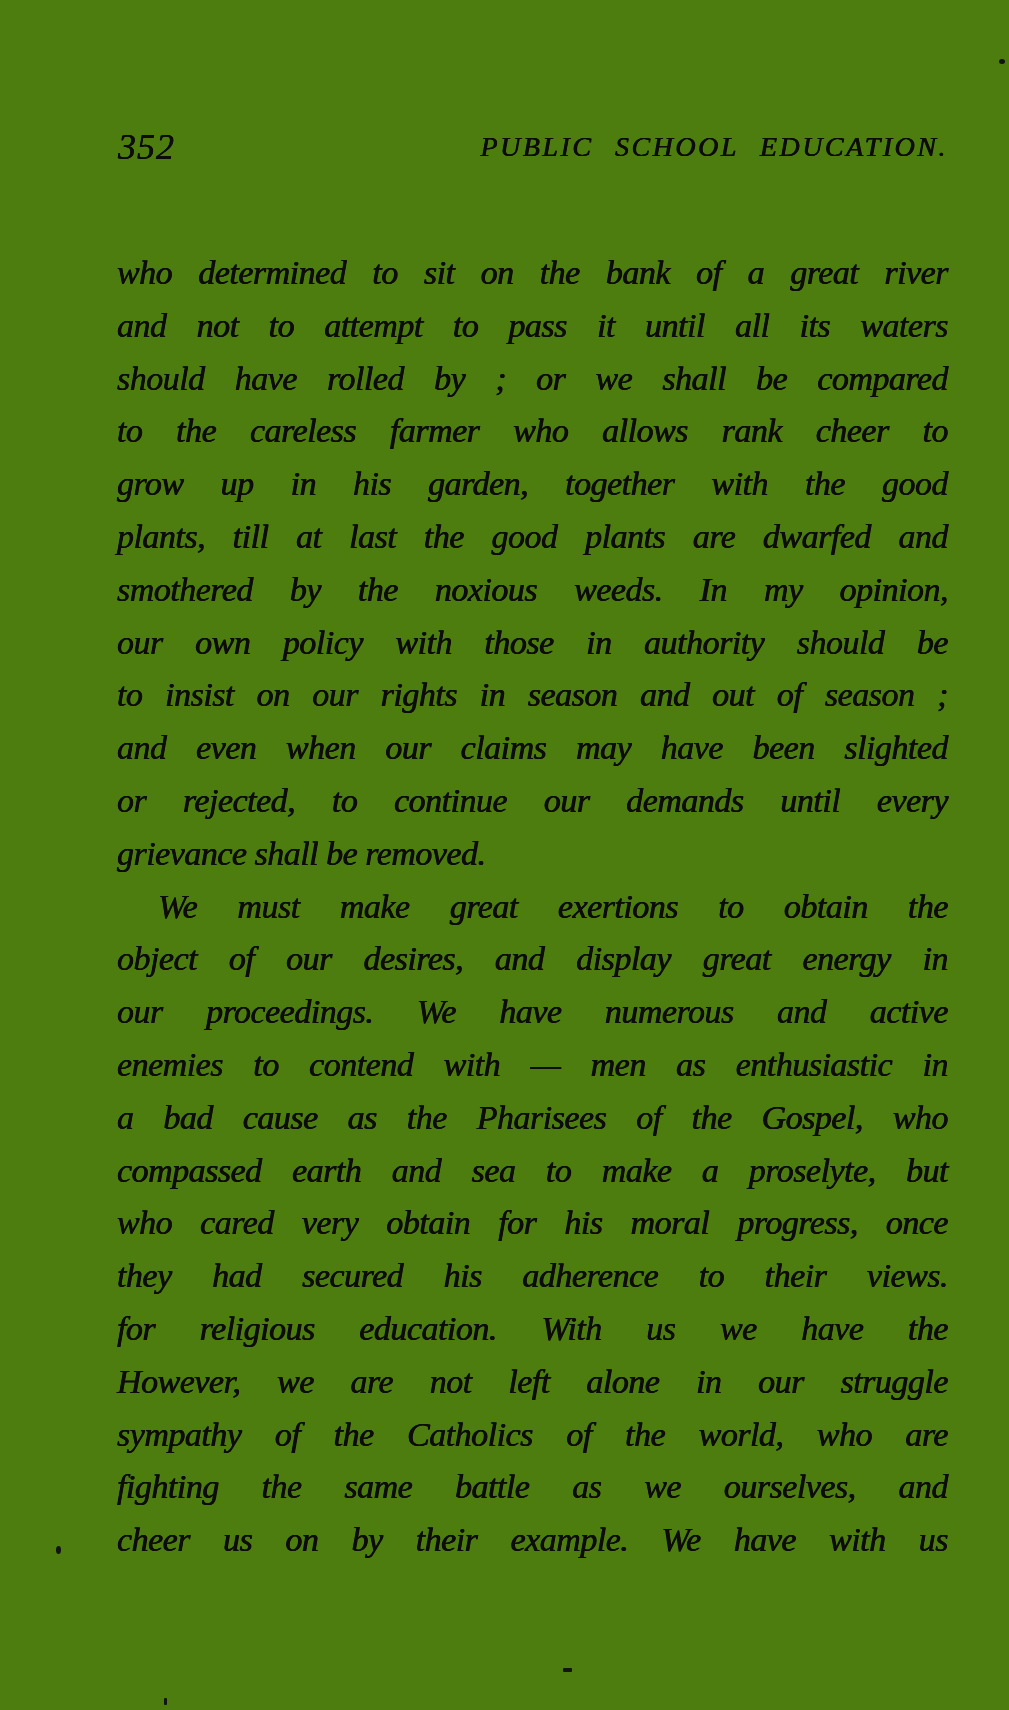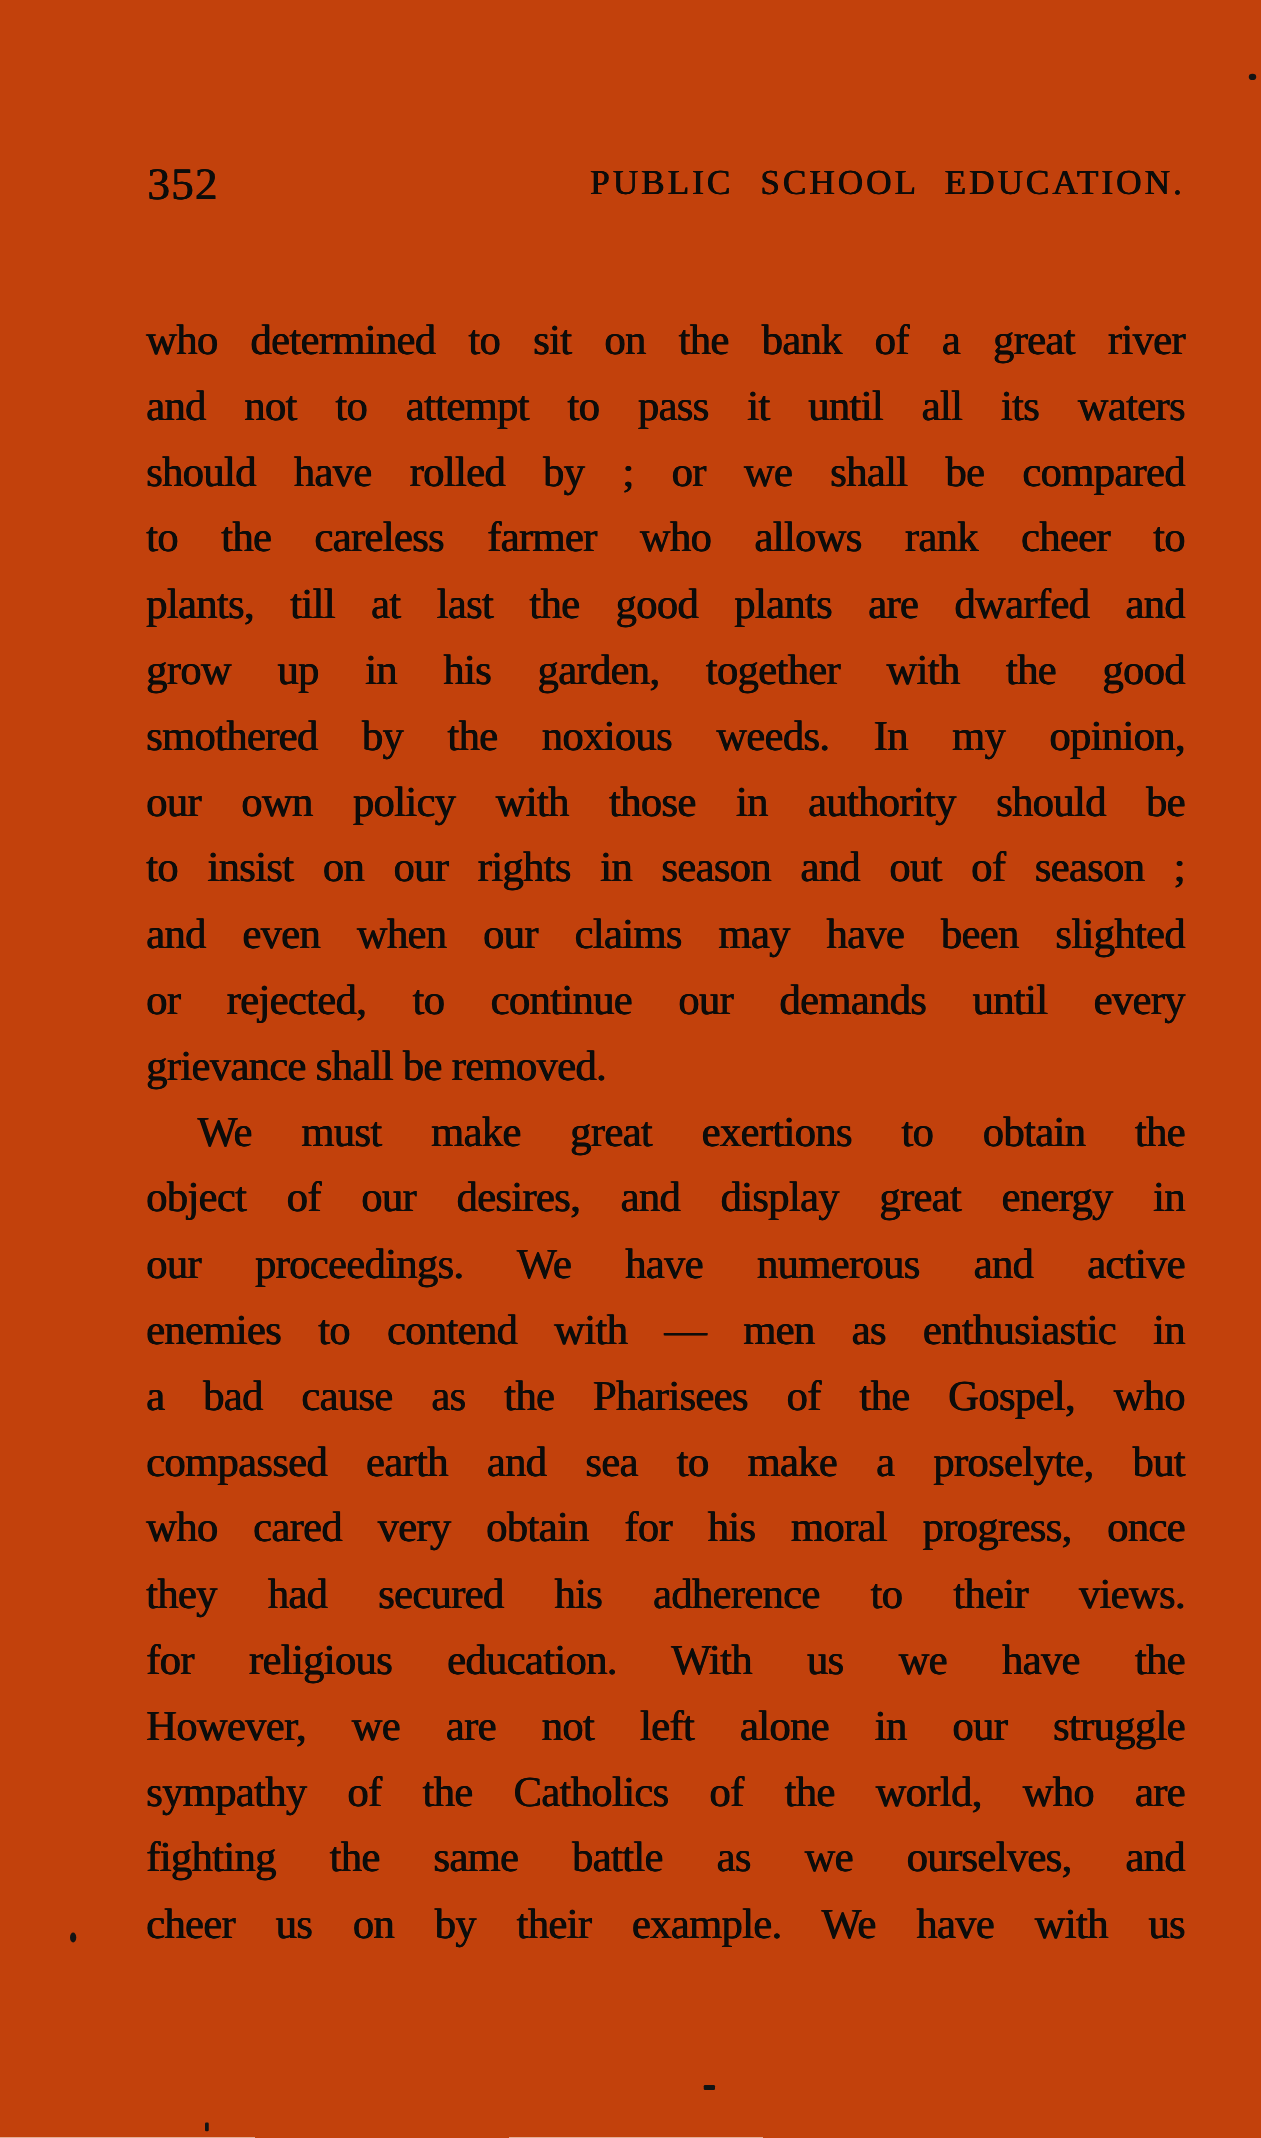--- a/index.html
+++ b/index.html
@@ -63,33 +63,33 @@
     padding-left: 41px;
   }
   .speck {
     position: absolute;
     background: #131313;
   }
 </style>
 </head>
 <body>
 
-<div class="page" style="background: #c2410c; color: rgb(13, 12, 10);">
+<div class="page" style="background: #4d7c0f; color: rgb(13, 12, 10); font-style: italic;">
 
   <div class="folio ink">352</div>
 
   <div class="running-head ink">PUBLIC SCHOOL EDUCATION.</div>
 
   <div class="body-text ink">
       <div class="line">who determined to sit on the bank of a great river</div>
       <div class="line">and not to attempt to pass it until all its waters</div>
       <div class="line">should have rolled by ; or we shall be compared</div>
       <div class="line">to the careless farmer who allows rank cheer to</div>
+      <div class="line">grow up in his garden, together with the good</div>
       <div class="line">plants, till at last the good plants are dwarfed and</div>
-      <div class="line">grow up in his garden, together with the good</div>
       <div class="line">smothered by the noxious weeds. In my opinion,</div>
       <div class="line">our own policy with those in authority should be</div>
       <div class="line">to insist on our rights in season and out of season ;</div>
       <div class="line">and even when our claims may have been slighted</div>
       <div class="line">or rejected, to continue our demands until every</div>
       <div class="line para-end">grievance shall be removed.</div>
       <div class="line indent">We must make great exertions to obtain the</div>
       <div class="line">object of our desires, and display great energy in</div>
       <div class="line">our proceedings. We have numerous and active</div>
       <div class="line">enemies to contend with — men as enthusiastic in</div>

